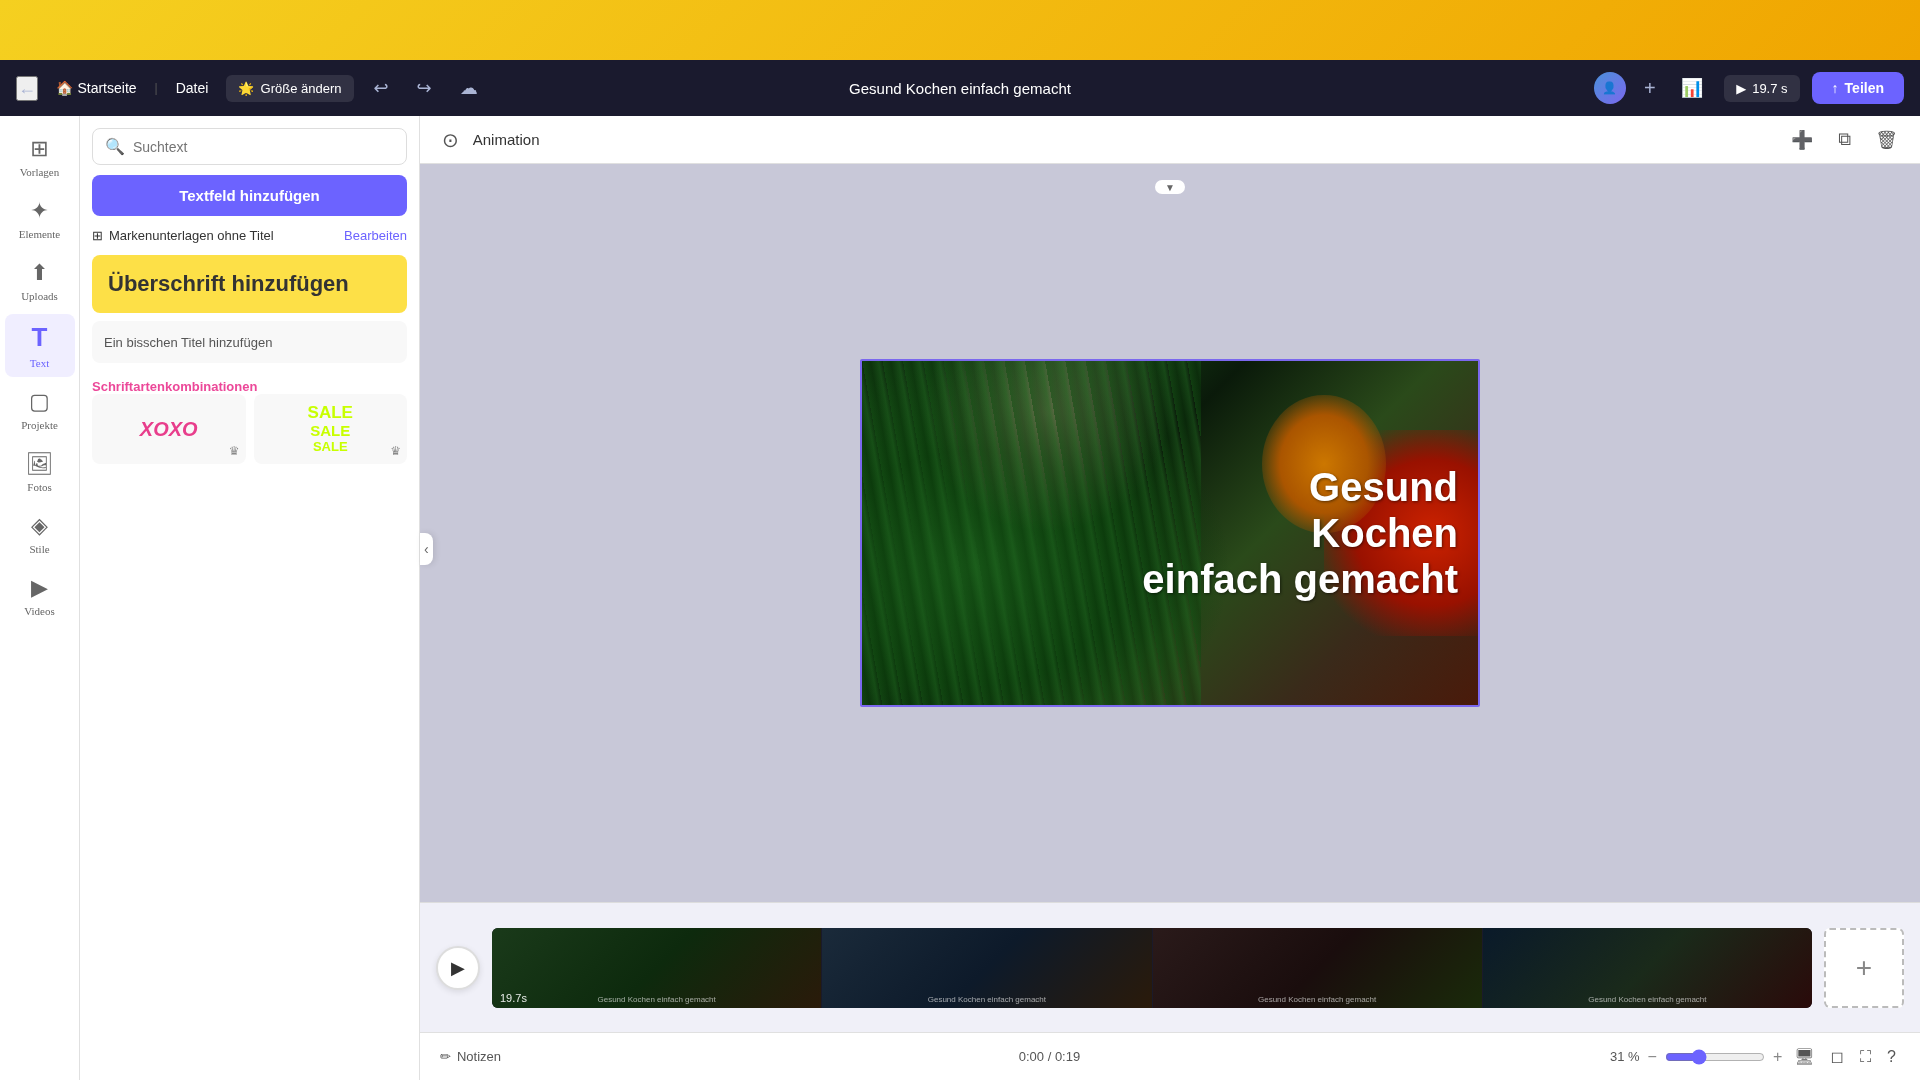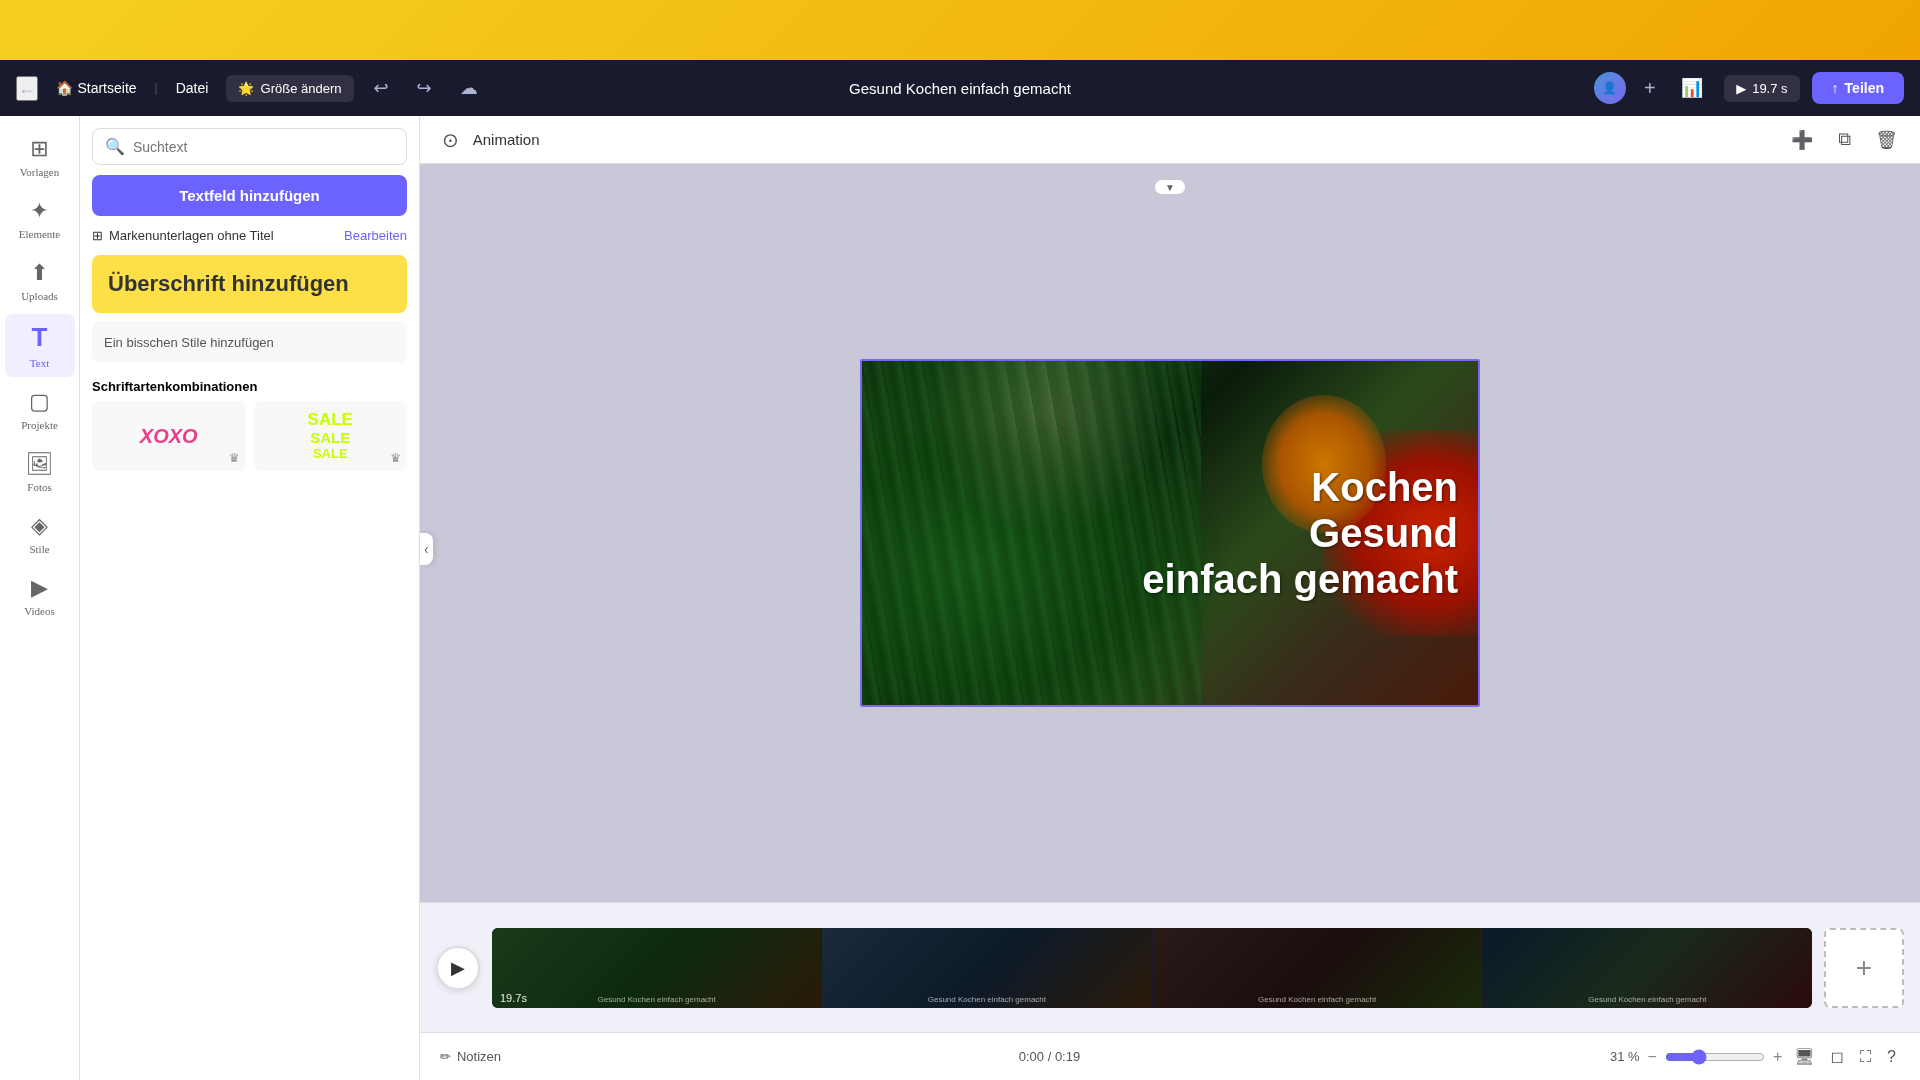--- a/index.html
+++ b/index.html
@@ -149,21 +149,21 @@
       background: #f8f8f8; border-radius: 8px; padding: 14px;
       margin-bottom: 8px; cursor: pointer;
     }
     .subheading-box .subheading-text { font-size: 16px; font-weight: 600; color: #333; }
     .body-text-box {
       background: #f8f8f8; border-radius: 8px; padding: 12px;
       margin-bottom: 16px; cursor: pointer;
     }
     .body-text-box .body-text { font-size: 13px; color: #555; }
 
-    .font-combos-title { font-size: 13px; font-weight: 600; color: #000000; margin-bottom: 7px; }
+    .font-combos-title { font-size: 13px; font-weight: 600; color: #ec4899; margin-bottom: 0; }
 
     .font-combo-row { display: flex; gap: 8px; text-align: center; }
     .font-combo-item {
       flex: 1; background: #f8f8f8; border-radius: 8px;
       padding: 10px; display: flex; align-items: center; justify-content: center;
       cursor: pointer; position: relative;
     }
     .font-combo-item .crown { position: absolute; bottom: 6px; right: 6px; font-size: 12px; color: #888; }
     .xoxo-text { color: #e83e8c; font-size: 20px; font-weight: 700; font-style: italic; }
     .sale-stack { display: flex; flex-direction: column; align-items: center; }
@@ -407,21 +407,21 @@
       </span>
       <span class="edit-link">Bearbeiten</span>
     </div>
 
     <div class="heading-box">
       <span class="heading-text">Überschrift hinzufügen</span>
     </div>
 
 
     <div class="body-text-box">
-      <span class="body-text">Ein bisschen Stile hinzufügen</span>
+      <span class="body-text">Ein bisschen Titel hinzufügen</span>
     </div>
 
     <div class="font-combos-title">Schriftartenkombinationen</div>
 
     <div class="font-combo-row">
       <div class="font-combo-item">
         <span class="xoxo-text">XOXO</span>
         <span class="crown">♛</span>
       </div>
       <div class="font-combo-item">
@@ -469,22 +469,22 @@
             80deg,
             rgba(20,80,20,0.6) 0px,
             rgba(10,60,10,0.4) 8px,
             rgba(30,100,30,0.5) 16px,
             transparent 20px
           );">
         </div>
 
         <div class="canvas-text">
           <div class="canvas-text-main">
+            <div>Gesund</div>
             <div>Kochen</div>
-            <div>Gesund</div>
             <div>einfach gemacht</div>
           </div>
         </div>
       </div>
 
     </div>
 
     <div class="timeline">
       <button class="play-btn-timeline">
         <span>▶</span>

